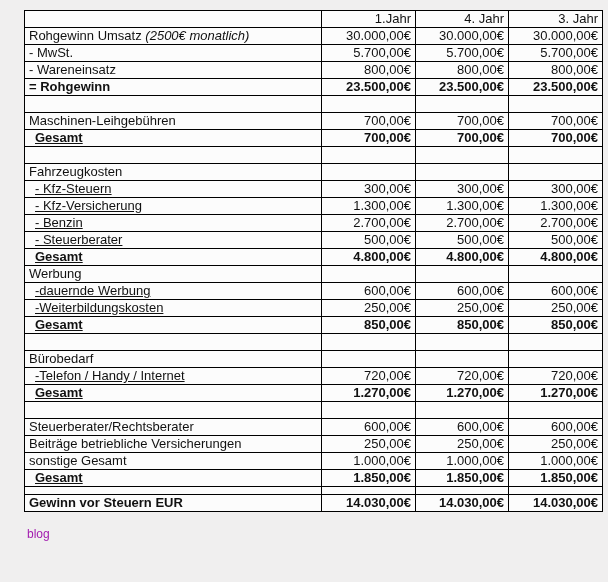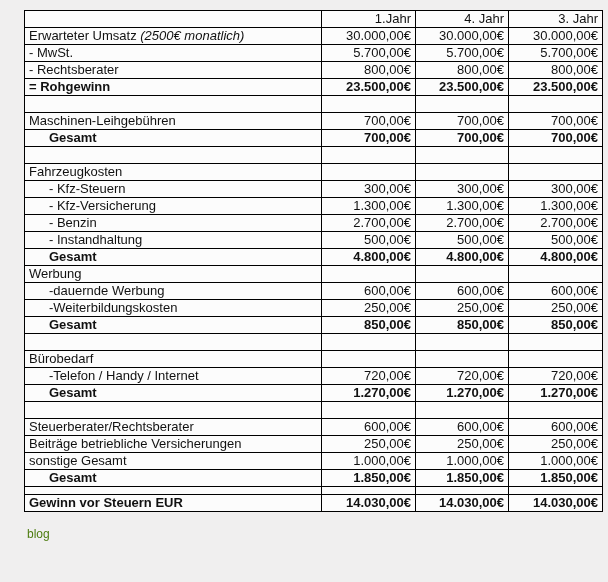--- a/index.html
+++ b/index.html
@@ -25,30 +25,30 @@
     height: 16px;
     line-height: 16px;
     padding: 0 4px;
     font-size: 13px;
     color: #111111;
     white-space: nowrap;
     overflow: hidden;
   }
   .fin .val { text-align: right; }
   .fin tr.bold td { font-weight: 700; }
-  .fin .ind { padding-left: 24px; }
+  .fin .ind { padding-left: 10px; text-decoration: underline; }
   .fin tr.gap td { border-top: 0; border-bottom: 0; }
   .fin tr.thin td { height: 7px; line-height: 7px; }
   .note { font-style: italic; text-align: right; }
   .watermark {
     position: absolute;
     left: 27px;
     top: 527px;
     font-size: 12px;
-    color: #4d7c0f;
+    color: #a21caf;
   }
 </style>
 </head>
 <body>
 
 <table class="fin">
   <colgroup>
     <col style="width:297px">
       <col style="width:94px">
       <col style="width:93px">
@@ -57,35 +57,35 @@
 
   <tbody>
       <tr>
     <td></td>
     <td class="val">1.Jahr</td>
     <td class="val">4. Jahr</td>
     <td class="val">3. Jahr</td>
   </tr>
 
   <tr>
-    <td><span>Erwarteter Umsatz</span> <span class="note">(2500€ monatlich)</span></td>
+    <td><span>Rohgewinn Umsatz</span> <span class="note">(2500€ monatlich)</span></td>
     <td class="val">30.000,00€</td>
     <td class="val">30.000,00€</td>
     <td class="val">30.000,00€</td>
   </tr>
 
   <tr>
     <td>- MwSt.</td>
     <td class="val">5.700,00€</td>
     <td class="val">5.700,00€</td>
     <td class="val">5.700,00€</td>
   </tr>
 
   <tr>
-    <td>- Rechtsberater</td>
+    <td>- Wareneinsatz</td>
     <td class="val">800,00€</td>
     <td class="val">800,00€</td>
     <td class="val">800,00€</td>
   </tr>
 
   <tr class="bold">
     <td>= Rohgewinn</td>
     <td class="val">23.500,00€</td>
     <td class="val">23.500,00€</td>
     <td class="val">23.500,00€</td>
@@ -142,21 +142,21 @@
   </tr>
 
   <tr>
     <td class="ind">- Benzin</td>
     <td class="val">2.700,00€</td>
     <td class="val">2.700,00€</td>
     <td class="val">2.700,00€</td>
   </tr>
 
   <tr>
-    <td class="ind">- Instandhaltung</td>
+    <td class="ind">- Steuerberater</td>
     <td class="val">500,00€</td>
     <td class="val">500,00€</td>
     <td class="val">500,00€</td>
   </tr>
 
   <tr class="bold">
     <td class="ind">Gesamt</td>
     <td class="val">4.800,00€</td>
     <td class="val">4.800,00€</td>
     <td class="val">4.800,00€</td>

